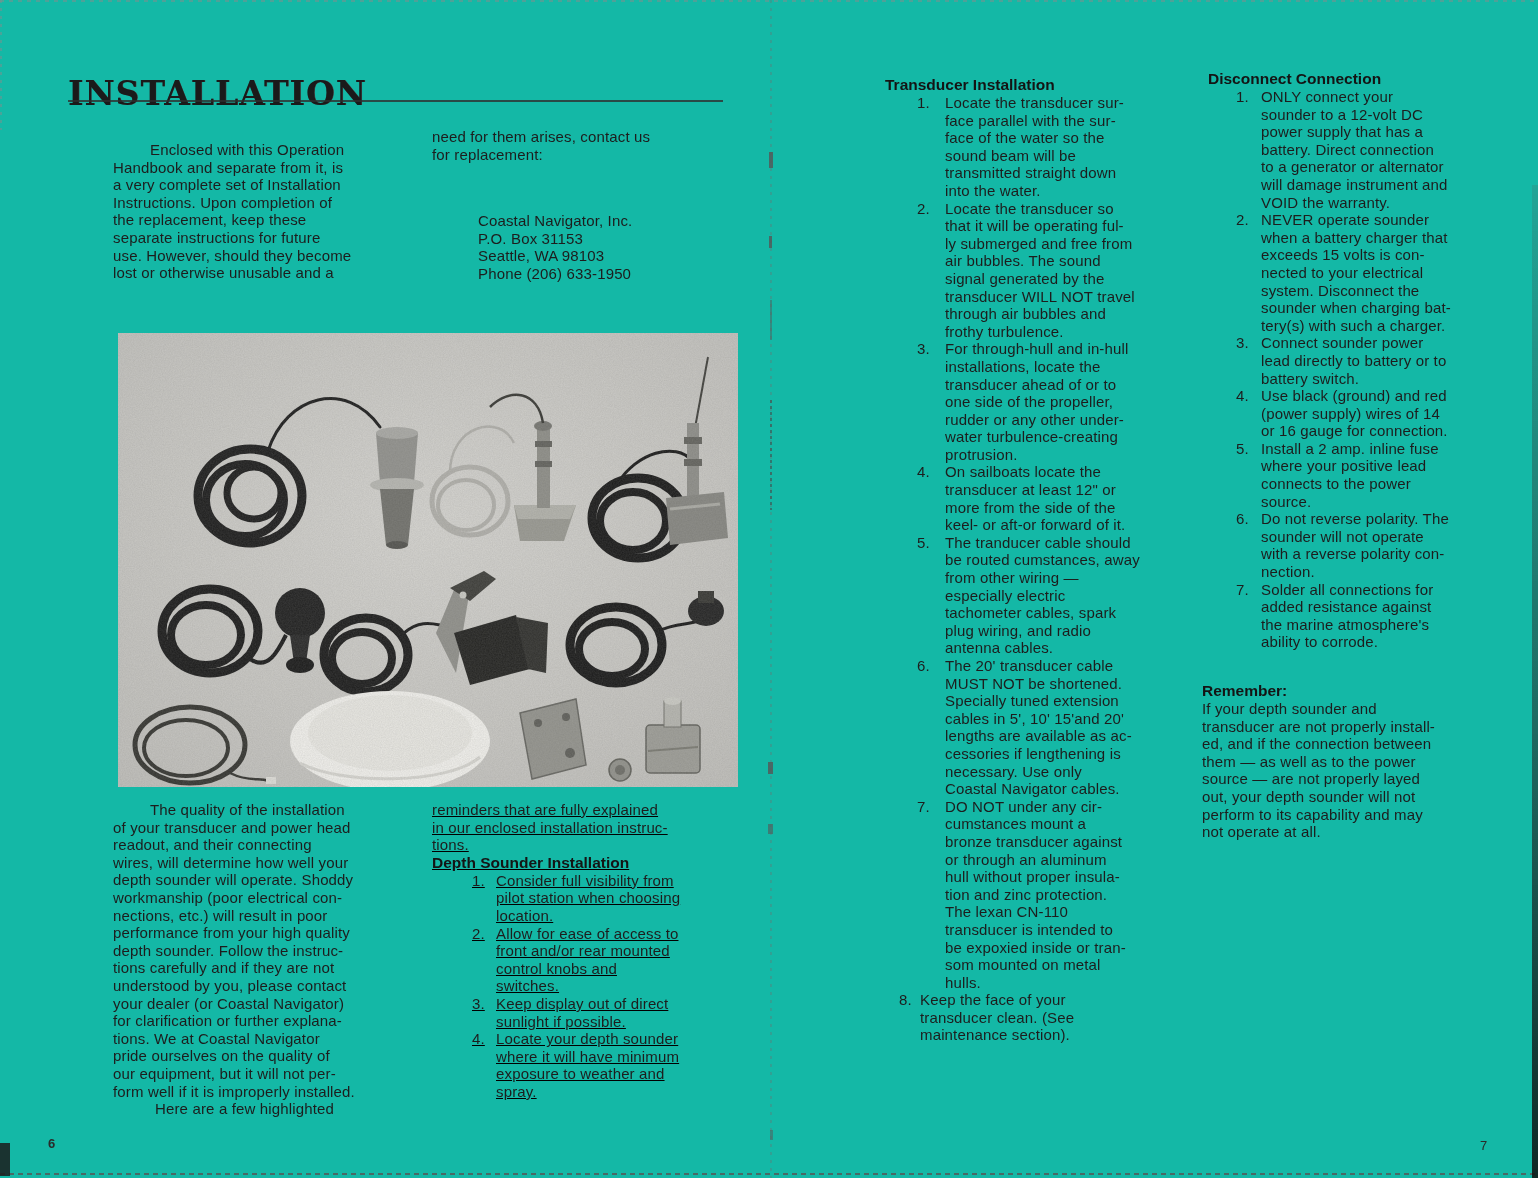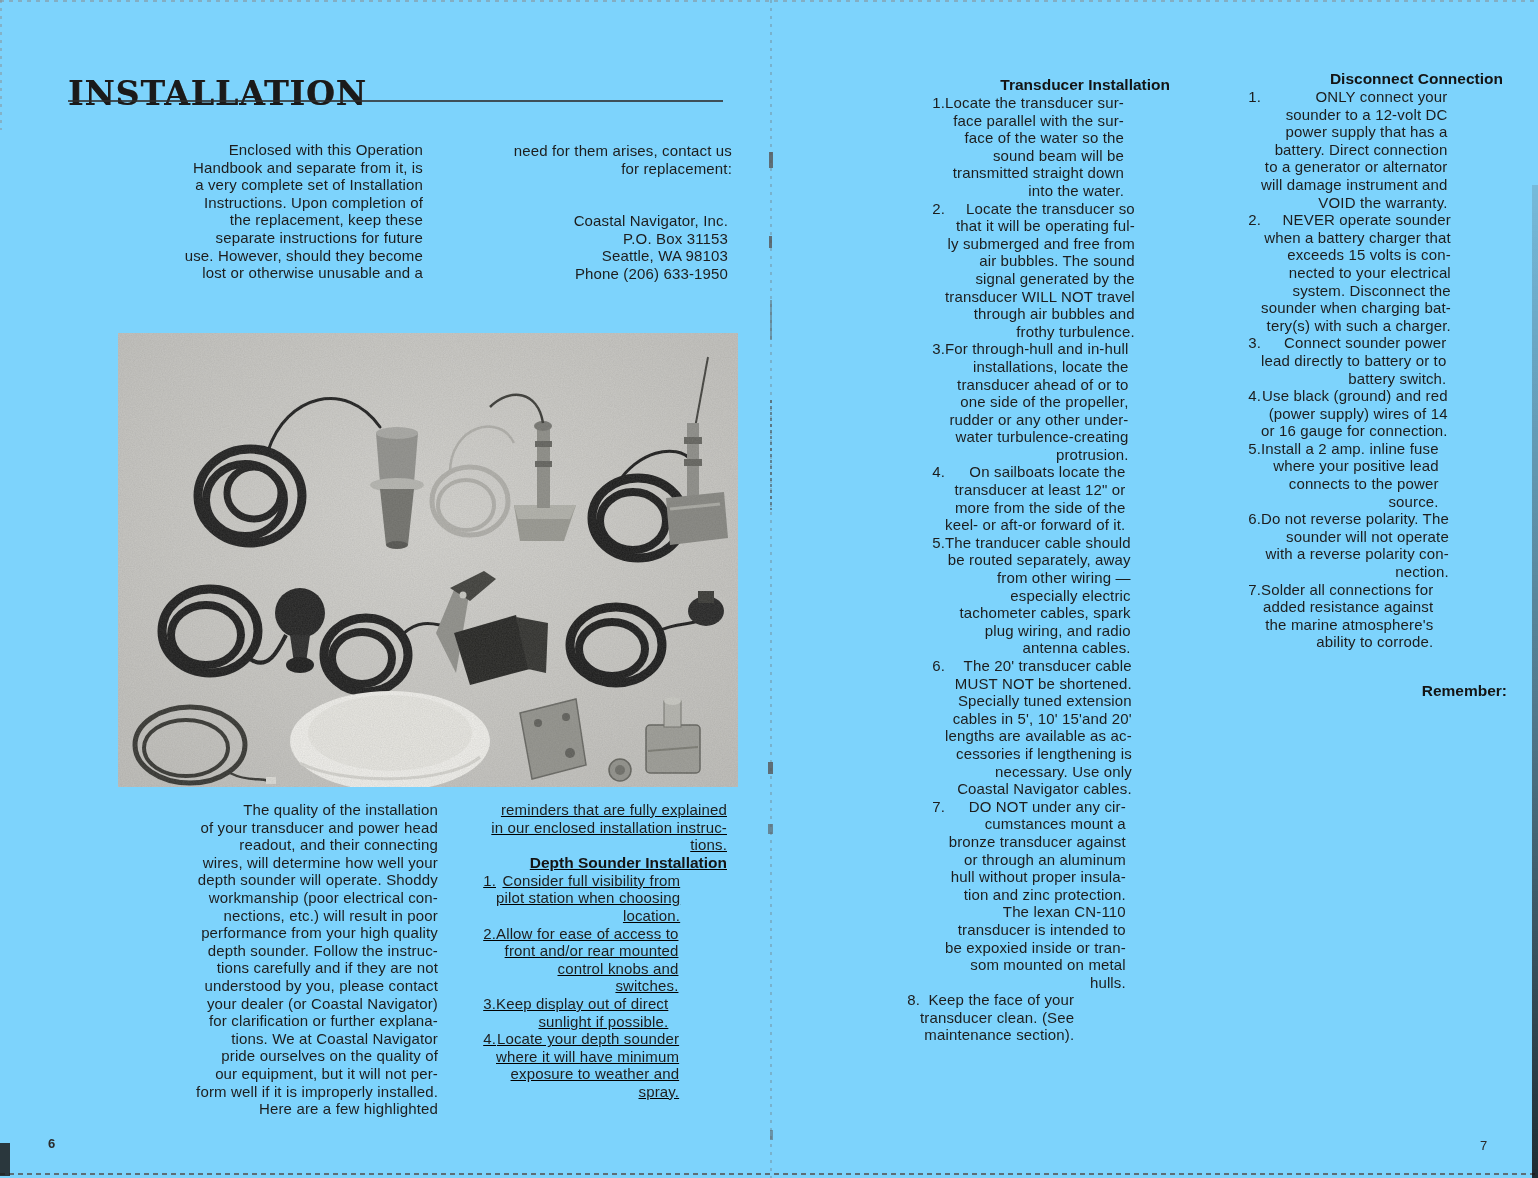--- a/index.html
+++ b/index.html
@@ -1,21 +1,21 @@
 <!DOCTYPE html>
 <html><head>
 <meta charset="utf-8">
 <style>
   html,body { margin:0; padding:0; }
   body {
     width:1538px; height:1178px; position:relative; overflow:hidden;
     background:#ffffff;
     font-family:"Liberation Sans", sans-serif;
   }
-  .sheet { position:absolute; inset:0; background:#7dd3fc;text-align:right; }
+  .sheet { position:absolute; inset:0; background:#14b8a6; }
   .abs { position:absolute; }
   .txt {
     white-space:pre-line;
     font-size:15px; line-height:17.6px; letter-spacing:0.15px;
     color:#1d1d1d;
   }
   .indent { text-indent:37px; }
   #page-title {
     position:absolute; left:68px; top:52px;
     font-family:"DejaVu Serif", serif; font-weight:bold;
@@ -63,21 +63,21 @@
 
   <div class="abs txt indent" style="left:113px; top:141px; width:310px;">Enclosed with this Operation
 Handbook and separate from it, is
 a very complete set of Installation
 Instructions. Upon completion of
 the replacement, keep these
 separate instructions for future
 use. However, should they become
 lost or otherwise unusable and a</div>
 
-  <div class="abs txt" style="left:432px; top:142px; width:300px;">need for them arises, contact us
+  <div class="abs txt" style="left:432px; top:128px; width:300px;">need for them arises, contact us
 for replacement:</div>
 
   <div class="abs txt" style="left:478px; top:212px; width:250px;">Coastal Navigator, Inc.
 P.O. Box 31153
 Seattle, WA 98103
 Phone (206) 633-1950</div>
 
   <div id="photo" role="img" aria-label="Black-and-white photograph of depth sounder transducers, coiled cables, mounting brackets, fairing dome and hardware">
     <svg viewBox="0 0 620 454" preserveAspectRatio="none">
       <defs>
@@ -304,21 +304,21 @@
           <span class="num txt">4.</span>
           <div class="itext txt">On sailboats locate the
 transducer at least 12" or
 more from the side of the
 keel- or aft-or forward of it.</div>
         </div>
 
         <div class="li">
           <span class="num txt">5.</span>
           <div class="itext txt">The tranducer cable should
-be routed separately, away
+be routed cumstances, away
 from other wiring —
 especially electric
 tachometer cables, spark
 plug wiring, and radio
 antenna cables.</div>
         </div>
 
         <div class="li">
           <span class="num txt">6.</span>
           <div class="itext txt">The 20' transducer cable
@@ -416,20 +416,28 @@
           <div class="itext txt">Solder all connections for
 added resistance against
 the marine atmosphere's
 ability to corrode.</div>
         </div>
       </div>
   </div>
 
   <div class="abs" style="left:1202px; top:682px; width:305px;">
     <h2 class="colhead">Remember:</h2>
+    <div class="txt">If your depth sounder and
+transducer are not properly install-
+ed, and if the connection between
+them — as well as to the power
+source — are not properly layed
+out, your depth sounder will not
+perform to its capability and may
+not operate at all.</div>
   </div>
 
   <div class="pagenum" style="left:1480px; top:1138px;">7</div>
 
   <div class="dots-top"></div>
   <div class="dots-left"></div>
   <div class="dots-bottom"></div>
   <div class="corner-smudge"></div>
   <div class="fold-line"></div>
   <div class="fold-seg" style="left:769px; top:152px; width:4px; height:16px;"></div>

